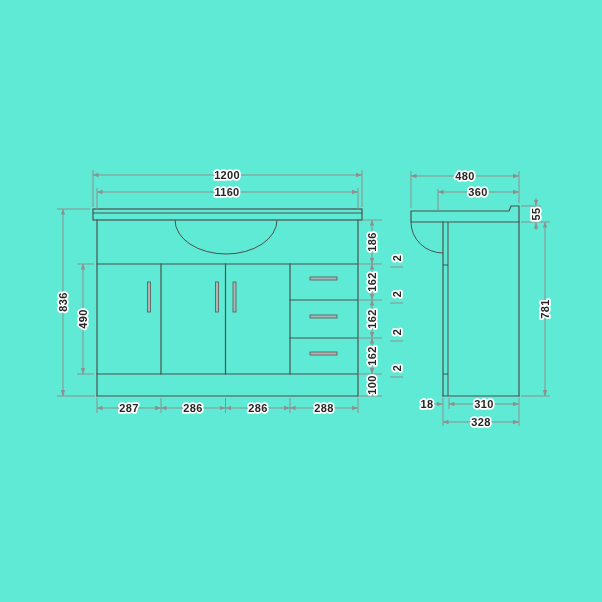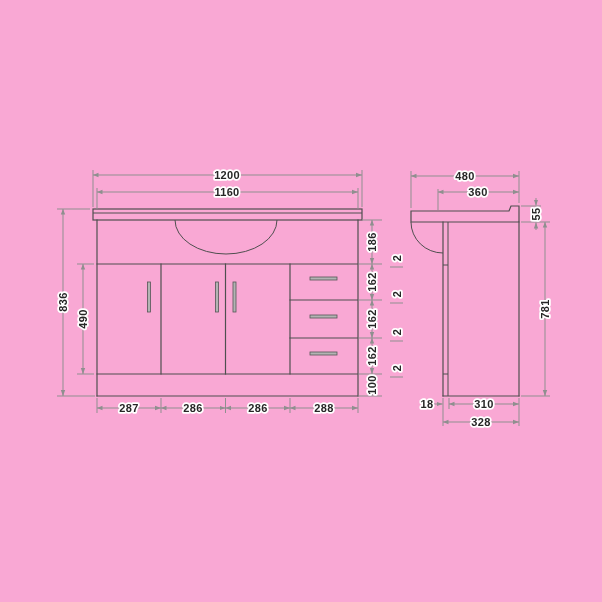--- a/index.html
+++ b/index.html
@@ -1,16 +1,16 @@
 <!DOCTYPE html>
 <html><head>
 <meta charset="utf-8">
 <style>
   html,body { margin:0; padding:0; background:#ffffff; }
-  .stage { width:602px; height:602px; background:#f9a8d4; position:relative; }
+  .stage { width:602px; height:602px; background:#5eead4; position:relative; }
   svg { display:block; }
   .obj    { stroke:#4f4f4f; stroke-width:1.2; fill:none; stroke-linecap:square; }
   .obj2   { stroke:#4f4f4f; stroke-width:1;   fill:none; }
   .dim    { stroke:#8f8f8f; stroke-width:1;   fill:none; }
   .handle { fill:#b3b3b3; stroke:#555555; stroke-width:0.8; }
   .lbl {
     font-family:"Liberation Sans", sans-serif;
     font-size:11px; font-weight:bold; letter-spacing:0.3px;
     fill:#262626; text-anchor:middle; dominant-baseline:central;
     paint-order:stroke; stroke:#ffffff; stroke-width:3.5px; stroke-linejoin:round;

